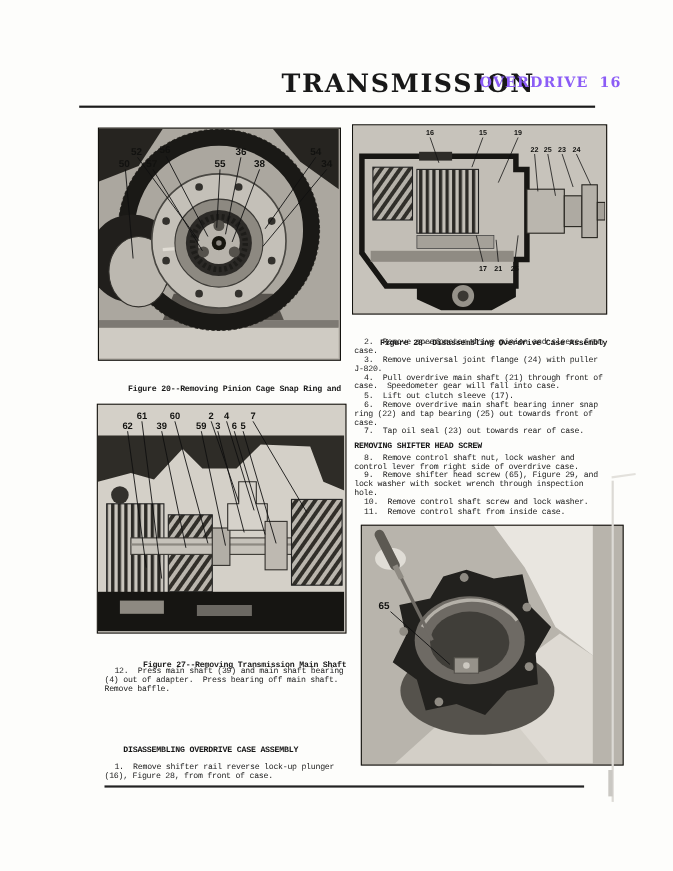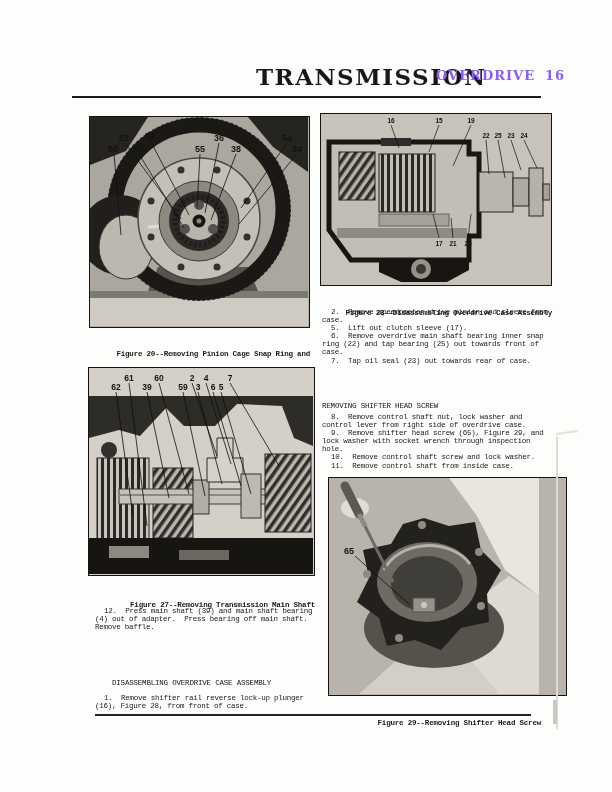--- a/index.html
+++ b/index.html
@@ -31,21 +31,21 @@
   
   .caption {
     position:absolute; text-align:right;
     font-size:7.5px; line-height:8.6px; font-weight:bold;
     letter-spacing:-0.2px; color:#1a1a1a; white-space:pre;
   }
   .tblock { position:absolute; font-size:7.5px; line-height:8.1px; letter-spacing:-0.25px; }
   .tblock p { margin:0; white-space:pre-wrap; }
   .tblock p.step { text-indent:9px; }
   .sec-head {
-    position:absolute; font-size:7.5px; font-weight:normal;
+    position:absolute; font-size:7.5px; font-weight:bold;
     letter-spacing:-0.2px; color:#161616; white-space:pre;text-align:right;
   }
   .bottom-rule { position:absolute; left:95px; top:714px; width:436px; height:1.5px; background:#232323; }
 
   
   .scan-line  { position:absolute; left:556px; top:437px; width:1.5px; height:292px; background:#dcdad5; }
   .scan-hook  { position:absolute; left:556px; top:433px; width:22px; height:1.5px; background:#e3e1dc; transform:rotate(-8deg); transform-origin:left center; }
   .scan-smudge{ position:absolute; left:553px; top:700px; width:4px; height:24px; background:#cac8c3; }
 </style>
 </head>
@@ -236,20 +236,22 @@
         <text x="147" y="132">25</text>
       </g>
     </svg>
   </div>
   <div class="caption" style="left:320px; top:292px; width:232px;">
     <div>Figure 28--Disassembling Overdrive Case Assembly</div>
   </div>
 
   <div class="tblock" style="left:322px; top:308px; width:230px;">
     <p class="step">2.  Remove speedometer drive pinion and sleeve from case.</p>
+    <p class="step">3.  Remove universal joint flange (24) with puller J-820.</p>
+    <p class="step">4.  Pull overdrive main shaft (21) through front of case.  Speedometer gear will fall into case.</p>
     <p class="step">5.  Lift out clutch sleeve (17).</p>
     <p class="step">6.  Remove overdrive main shaft bearing inner snap ring (22) and tap bearing (25) out towards front of case.</p>
     <p class="step">7.  Tap oil seal (23) out towards rear of case.</p>
   </div>
   <div class="sec-head" style="left:322px; top:402px;">REMOVING SHIFTER HEAD SCREW</div>
   <div class="tblock" style="left:322px; top:413px; width:230px;">
     <p class="step">8.  Remove control shaft nut, lock washer and control lever from right side of overdrive case.</p>
     <p class="step">9.  Remove shifter head screw (65), Figure 29, and lock washer with socket wrench through inspection hole.</p>
     <p class="step">10.  Remove control shaft screw and lock washer.</p>
     <p class="step">11.  Remove control shaft from inside case.</p>
@@ -274,23 +276,20 @@
       <rect x="84" y="120" width="22" height="14" fill="#96928a" stroke="#55524c"></rect>
       <circle cx="95" cy="127" r="3" fill="#ccc8c0"></circle>
       <ellipse cx="26" cy="30" rx="14" ry="10" fill="#e0ddd6"></ellipse>
       <line x1="16" y1="8" x2="30" y2="36" stroke="#5c5952" stroke-width="9" stroke-linecap="round"></line>
       <line x1="30" y1="36" x2="36" y2="48" stroke="#8f8b83" stroke-width="5"></line>
       <line x1="36" y1="48" x2="64" y2="104" stroke="#6e6a64" stroke-width="3"></line>
       <line x1="26" y1="78" x2="80" y2="126" stroke="#0f0f0f" stroke-width="0.8"></line>
       <text class="callout" x="20" y="76" font-size="9" text-anchor="middle">65</text>
     </svg>
   </div>
-  <div class="caption" style="left:328px; top:702px; width:213px;">
-    <div>Figure 29--Removing Shifter Head Screw</div>
-  </div>
 
   <div class="bottom-rule"></div>
 
   <div class="scan-line"></div>
   <div class="scan-hook"></div>
   <div class="scan-smudge"></div>
 
 </div>
 
 </body></html>

